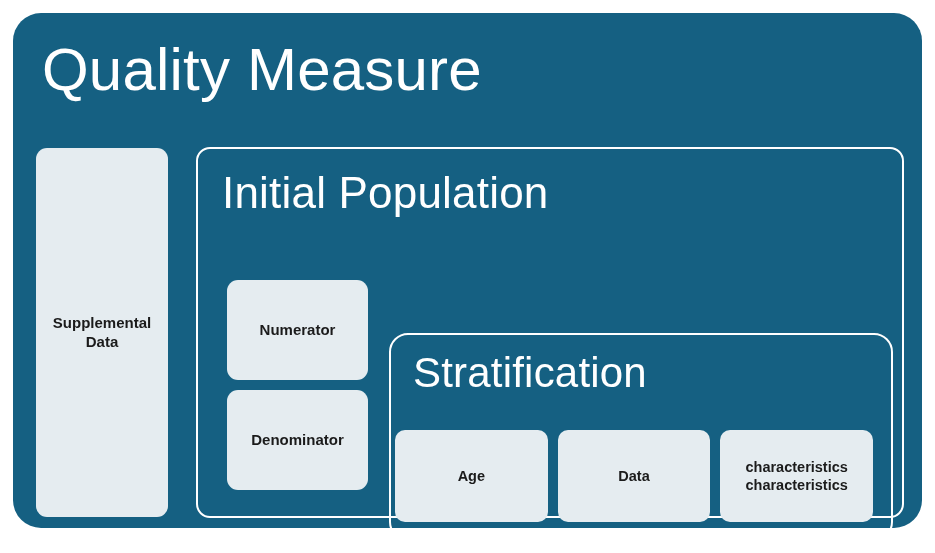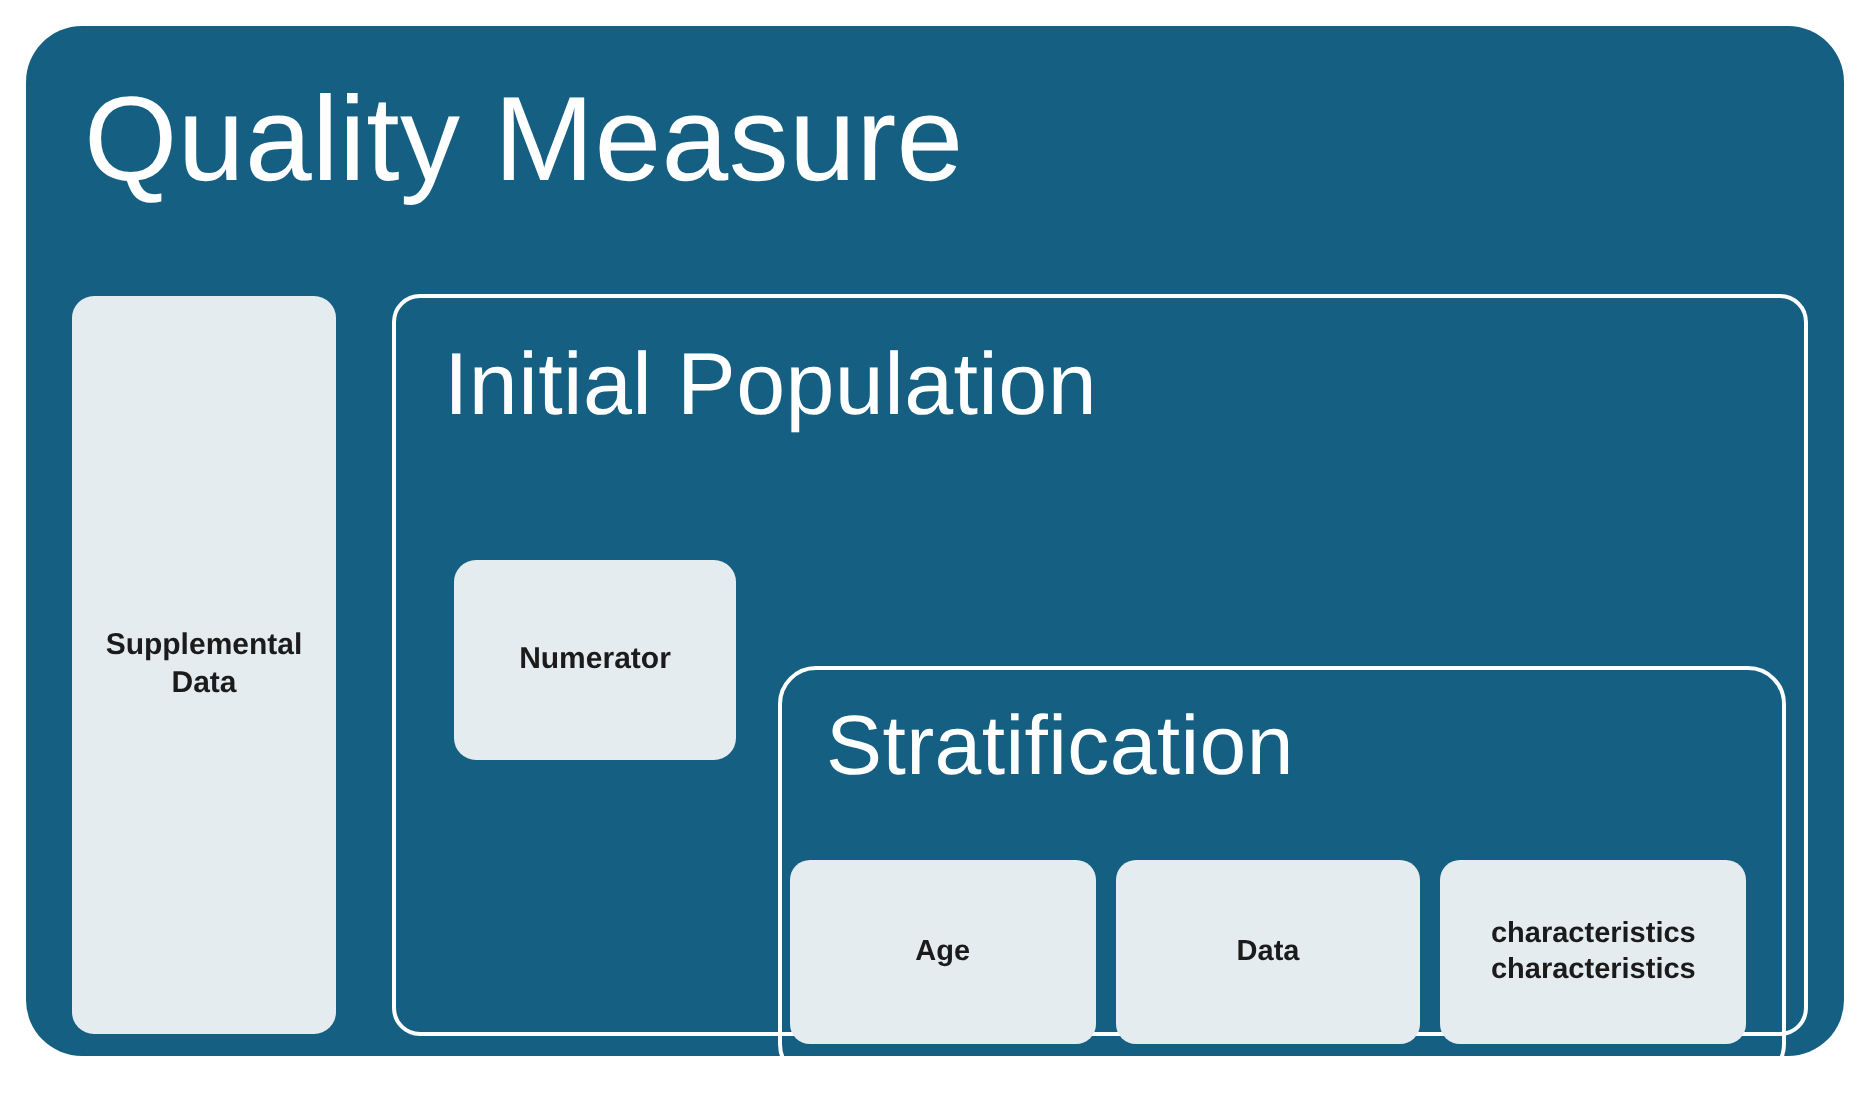--- a/index.html
+++ b/index.html
@@ -188,20 +188,23 @@
     </div>
 
     <div class="initial-population-group">
 
       <div class="ip-title">Initial Population</div>
 
       <div class="numerator-chip">
         <div class="chip-label">Numerator</div>
       </div>
 
+      <div class="denominator-chip">
+        <div class="chip-label">Denominator</div>
+      </div>
 
       <div class="stratification-group">
 
         <div class="strat-title">Stratification</div>
 
         <div class="strat-chips">
 
           <div class="strat-chip">
             <div class="chip-label">Age</div>
           </div>

